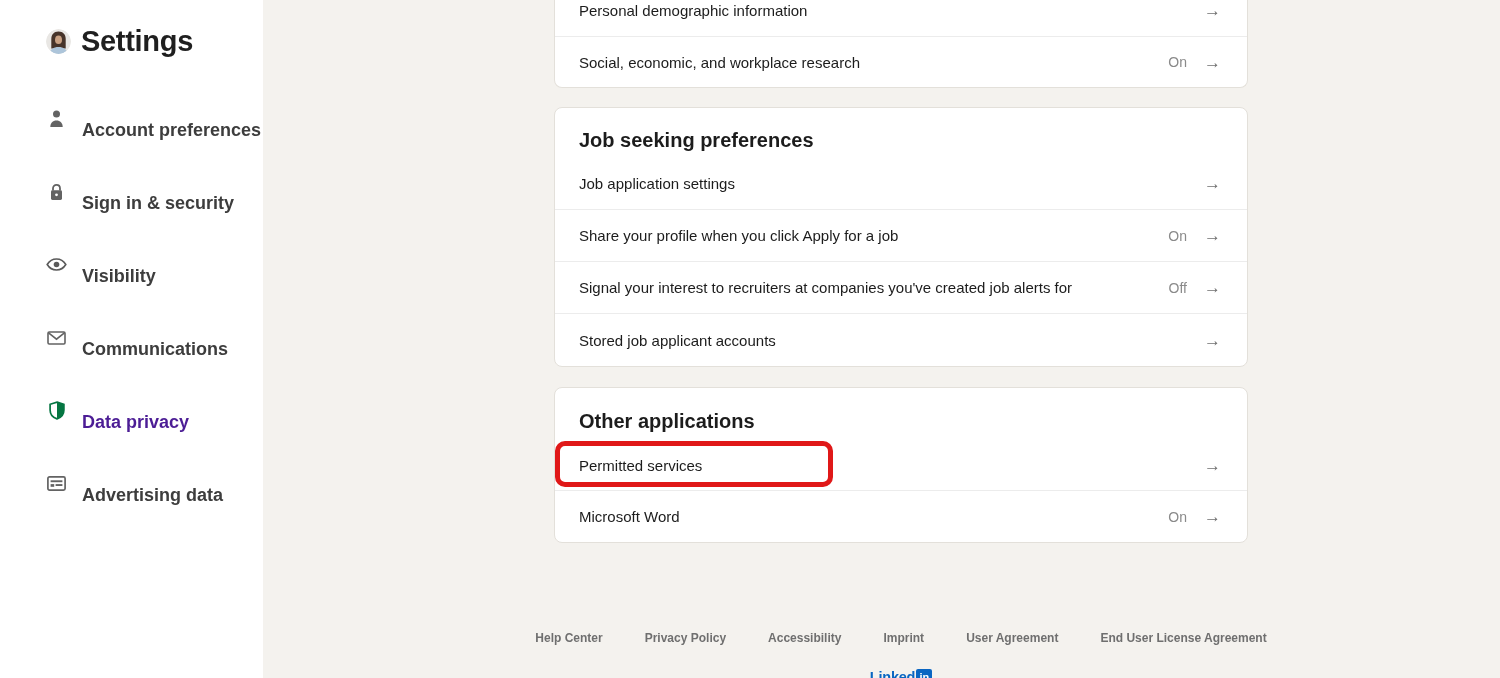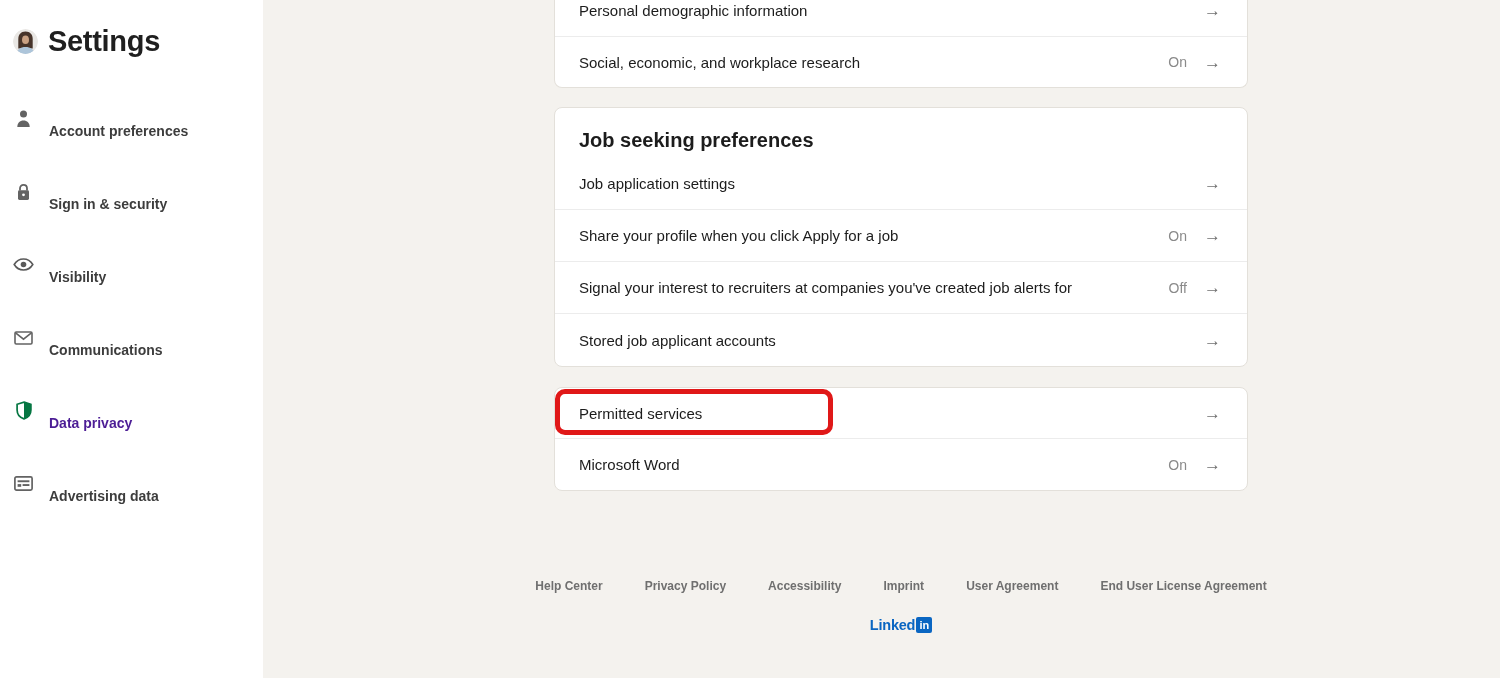--- a/index.html
+++ b/index.html
@@ -6,38 +6,38 @@
   html, body { margin: 0; padding: 0; }
   body {
     width: 1500px; height: 678px; overflow: hidden;
     font-family: "Liberation Sans", "DejaVu Sans", sans-serif;
     background: #f4f2ee;
   }
   .app { display: flex; width: 1500px; height: 678px; }
 
   
   .sidebar {
-    width: 263px; flex: 0 0 263px; background: #ffffff; height: 678px;
+    width: 263px; flex: 0 0 263px; background: #ffffff; height: 678px; padding-left: 33px;
   }
   .sidebar-header {
     display: flex; align-items: center; gap: 10px;
     padding: 25px 0 0 13px;
   }
   .avatar { width: 25px; height: 25px; border-radius: 50%; overflow: hidden; flex: 0 0 25px; }
   .sidebar-title {
     margin: 0; font-size: 29px; font-weight: 600; color: #1f1f1f; letter-spacing: -0.3px;
     line-height: 32px;
   }
   .sidebar-nav { margin-top: 25px; }
   .nav-item {
     height: 73px; display: flex; align-items: center; gap: 15px;
     padding-left: 13px; cursor: pointer;
   }
   .nav-icon { width: 21px; display: flex; justify-content: center; align-items: center; flex: 0 0 21px; }
-  .nav-label { font-size: 14px; font-weight: 600; color: #3d3d3d; margin-top: 24px; }
+  .nav-label { font-size: 18px; font-weight: 600; color: #3d3d3d; margin-top: 24px; }
   .nav-item.active .nav-label { color: #4c1d95; }
 
   
   .main { flex: 1 1 auto; position: relative; background: #f4f2ee; }
   .content { width: 726px; margin-left: 259px; padding-left: 32px; }
 
   .card {
     background: #ffffff; border: 1px solid #e3e0da; border-radius: 8px;
   }
   .card-clipped {
@@ -217,20 +217,21 @@
           <span class="row-arrow">→</span>
         </div>
         <div class="row">
           <span class="row-label">Stored job applicant accounts</span>
           <span class="row-state"></span>
           <span class="row-arrow">→</span>
         </div>
       </section>
 
       <section class="card card-gap-b">
+        <h2 class="card-heading heading-b" style="margin:0">Other applications</h2>
         <div class="row row-sm">
           <div class="annotation-box"></div>
           <span class="row-label">Permitted services</span>
           <span class="row-state"></span>
           <span class="row-arrow">→</span>
         </div>
         <div class="row row-sm">
           <span class="row-label">Microsoft Word</span>
           <span class="row-state">On</span>
           <span class="row-arrow">→</span>

